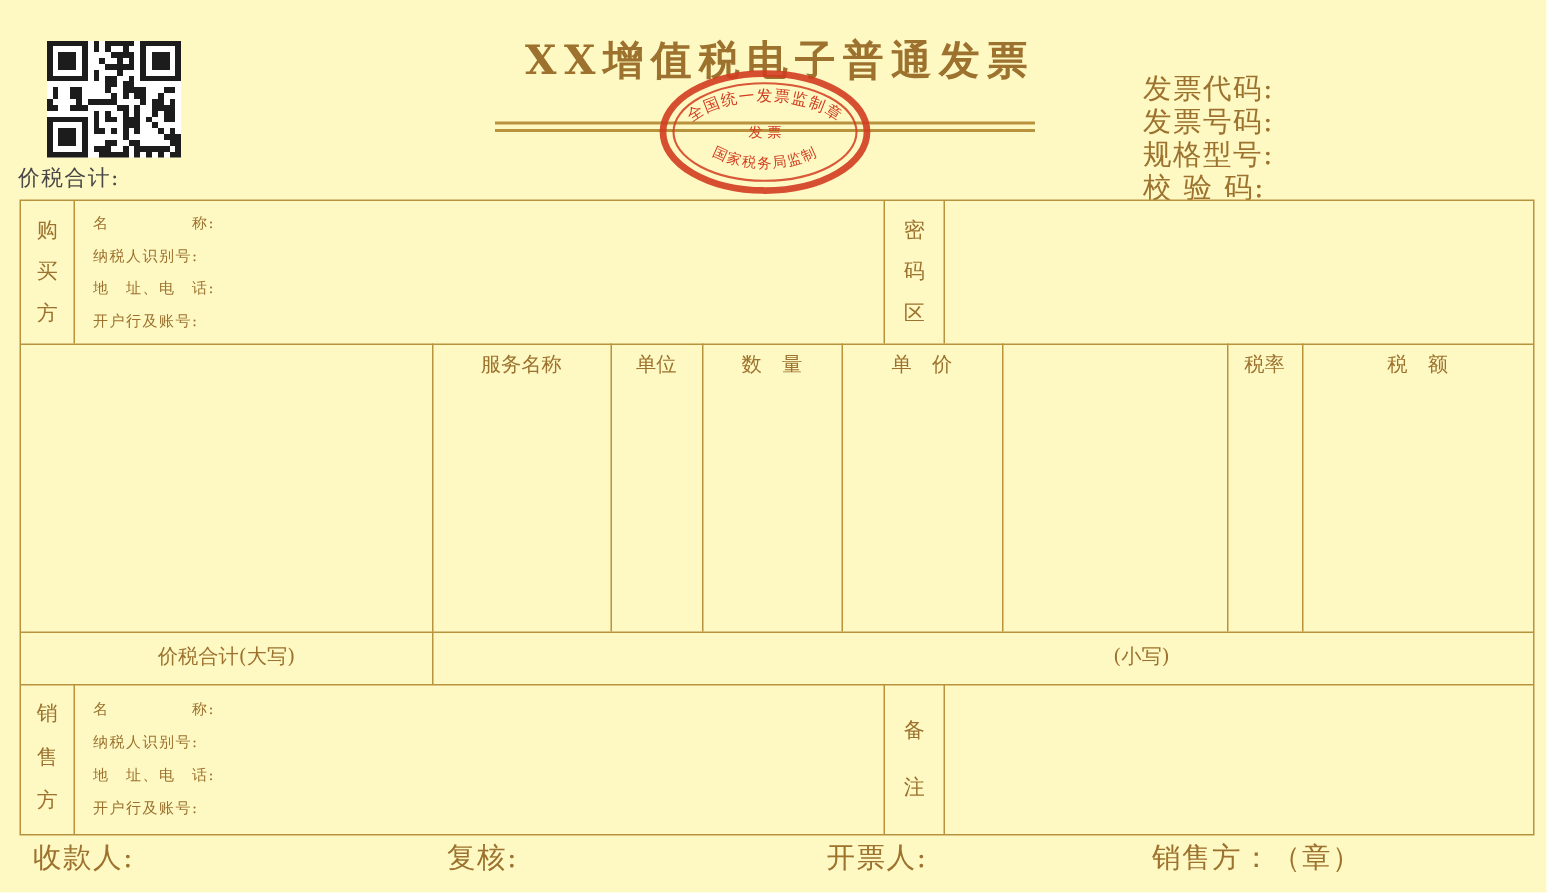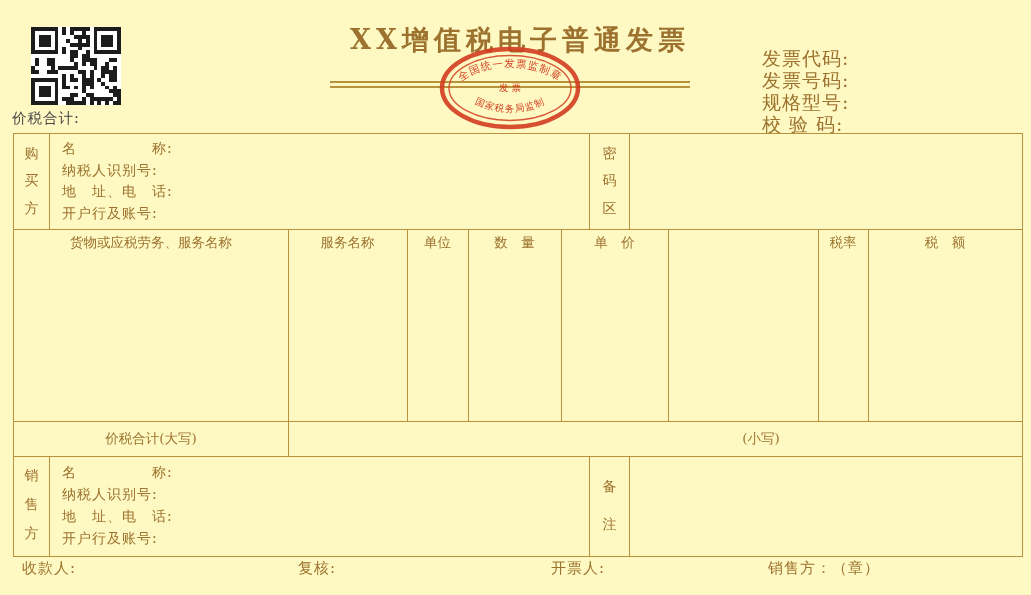--- a/index.html
+++ b/index.html
@@ -20,25 +20,25 @@
   #meta .mrow{height:22px;font-size:19px;letter-spacing:1px;}
   
   #machine{left:12px;top:109px;font-size:14.5px;color:var(--dark);letter-spacing:1px;}
   
   #tbl{left:13px;top:133px;width:1008px;height:422px;border:1px solid var(--line);}
   .hline{position:absolute;left:0;right:0;height:1px;background:var(--line);}
   .vline{position:absolute;width:1px;background:var(--line);}
   .vcol{display:flex;flex-direction:column;align-items:center;justify-content:space-around;
         font-size:14px;}
   .fields{display:flex;flex-direction:column;justify-content:space-around;
-          font-size:14px;letter-spacing:1px;}
+          font-size:10px;letter-spacing:1px;}
   .hcell{position:absolute;top:100px;height:18px;text-align:center;font-size:13.5px;}
   .center{text-align:center;}
   
-  .foot{top:559px;font-size:15px;letter-spacing:1px;}
+  .foot{top:559px;font-size:19px;letter-spacing:1px;}
   
   #stamp{left:436px;top:45px;width:148px;height:86px;}
   
   #qr{left:30px;top:27px;width:92px;height:78px;}
 </style>
 </head>
 <body>
 
 <div id="page">
 
@@ -257,21 +257,20 @@
       <div>地　址、电　话:</div>
       <div>开户行及账号:</div>
     </div>
     <div class="abs vcol" style="left:575px;top:6px;width:41px;height:83px">
       <span>密</span>
       <span>码</span>
       <span>区</span>
     </div>
     <div class="abs" style="left:616px;top:0;width:392px;height:95px"></div>
 
-    <div class="hcell" style="left:0;width:274px">货物或应税劳务、服务名称</div>
     <div class="hcell" style="left:274px;width:119px">服务名称</div>
     <div class="hcell" style="left:393px;width:61px">单位</div>
     <div class="hcell" style="left:454px;width:93px">数　量</div>
     <div class="hcell" style="left:547px;width:107px">单　价</div>
     <div class="hcell" style="left:804px;width:50px">税率</div>
     <div class="hcell" style="left:854px;width:154px">税　额</div>
 
 
     <div class="abs center t135" style="left:0;top:298px;width:274px">价税合计(大写)</div>
     <div class="abs center t135" style="left:587px;top:298px;width:320px">(小写)</div>

